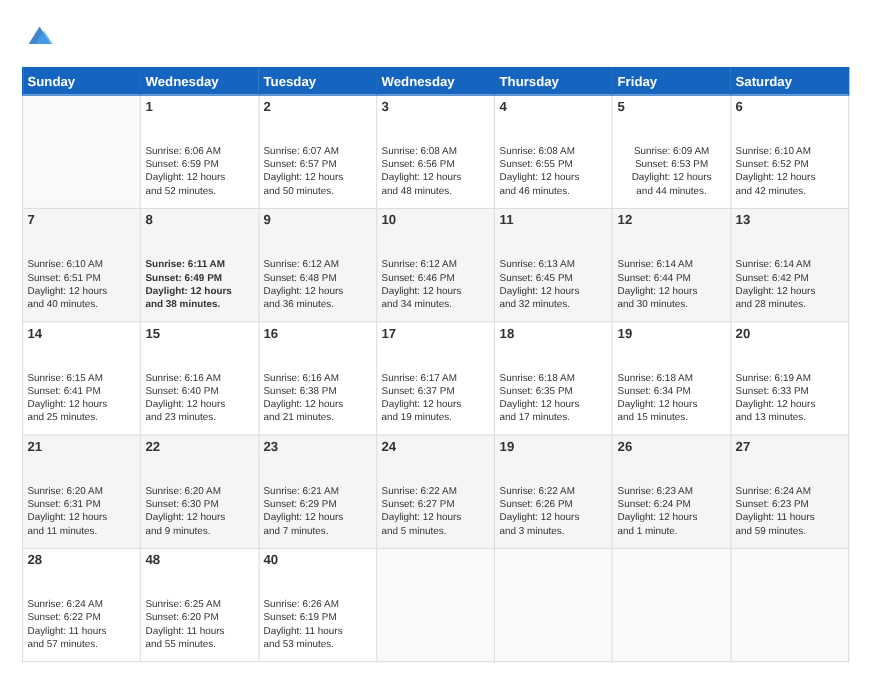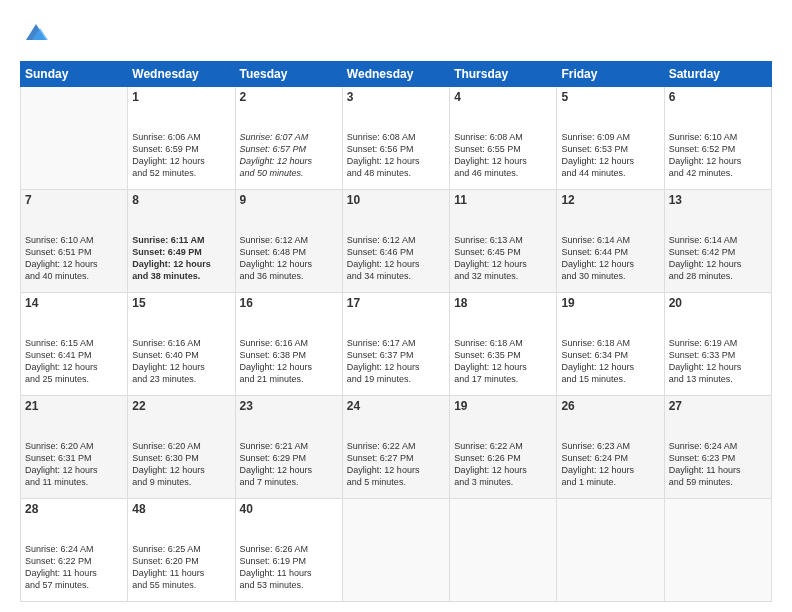--- a/index.html
+++ b/index.html
@@ -136,42 +136,42 @@
           <td class="empty"></td>
           <td>
             <span class="day-num">1</span>
             <div class="day-info" style="white-space: pre-line;">Sunrise: 6:06 AM
 Sunset: 6:59 PM
 Daylight: 12 hours
 and 52 minutes.</div>
           </td>
           <td>
             <span class="day-num">2</span>
-            <div class="day-info" style="white-space: pre-line; font-style: italic;">Sunrise: 6:07 AM
+            <div class="day-info" style="white-space: pre-line;">Sunrise: 6:07 AM
 Sunset: 6:57 PM
 Daylight: 12 hours
 and 50 minutes.</div>
           </td>
           <td>
             <span class="day-num">3</span>
             <div class="day-info" style="white-space: pre-line;">Sunrise: 6:08 AM
 Sunset: 6:56 PM
 Daylight: 12 hours
 and 48 minutes.</div>
           </td>
           <td>
             <span class="day-num">4</span>
             <div class="day-info" style="white-space: pre-line;">Sunrise: 6:08 AM
 Sunset: 6:55 PM
 Daylight: 12 hours
 and 46 minutes.</div>
           </td>
           <td>
             <span class="day-num">5</span>
-            <div class="day-info" style="white-space: pre-line;">Sunrise: 6:09 AM
+            <div class="day-info" style="white-space: pre-line; text-align: center;">Sunrise: 6:09 AM
 Sunset: 6:53 PM
 Daylight: 12 hours
 and 44 minutes.</div>
           </td>
           <td>
             <span class="day-num">6</span>
             <div class="day-info" style="white-space: pre-line;">Sunrise: 6:10 AM
 Sunset: 6:52 PM
 Daylight: 12 hours
 and 42 minutes.</div>

